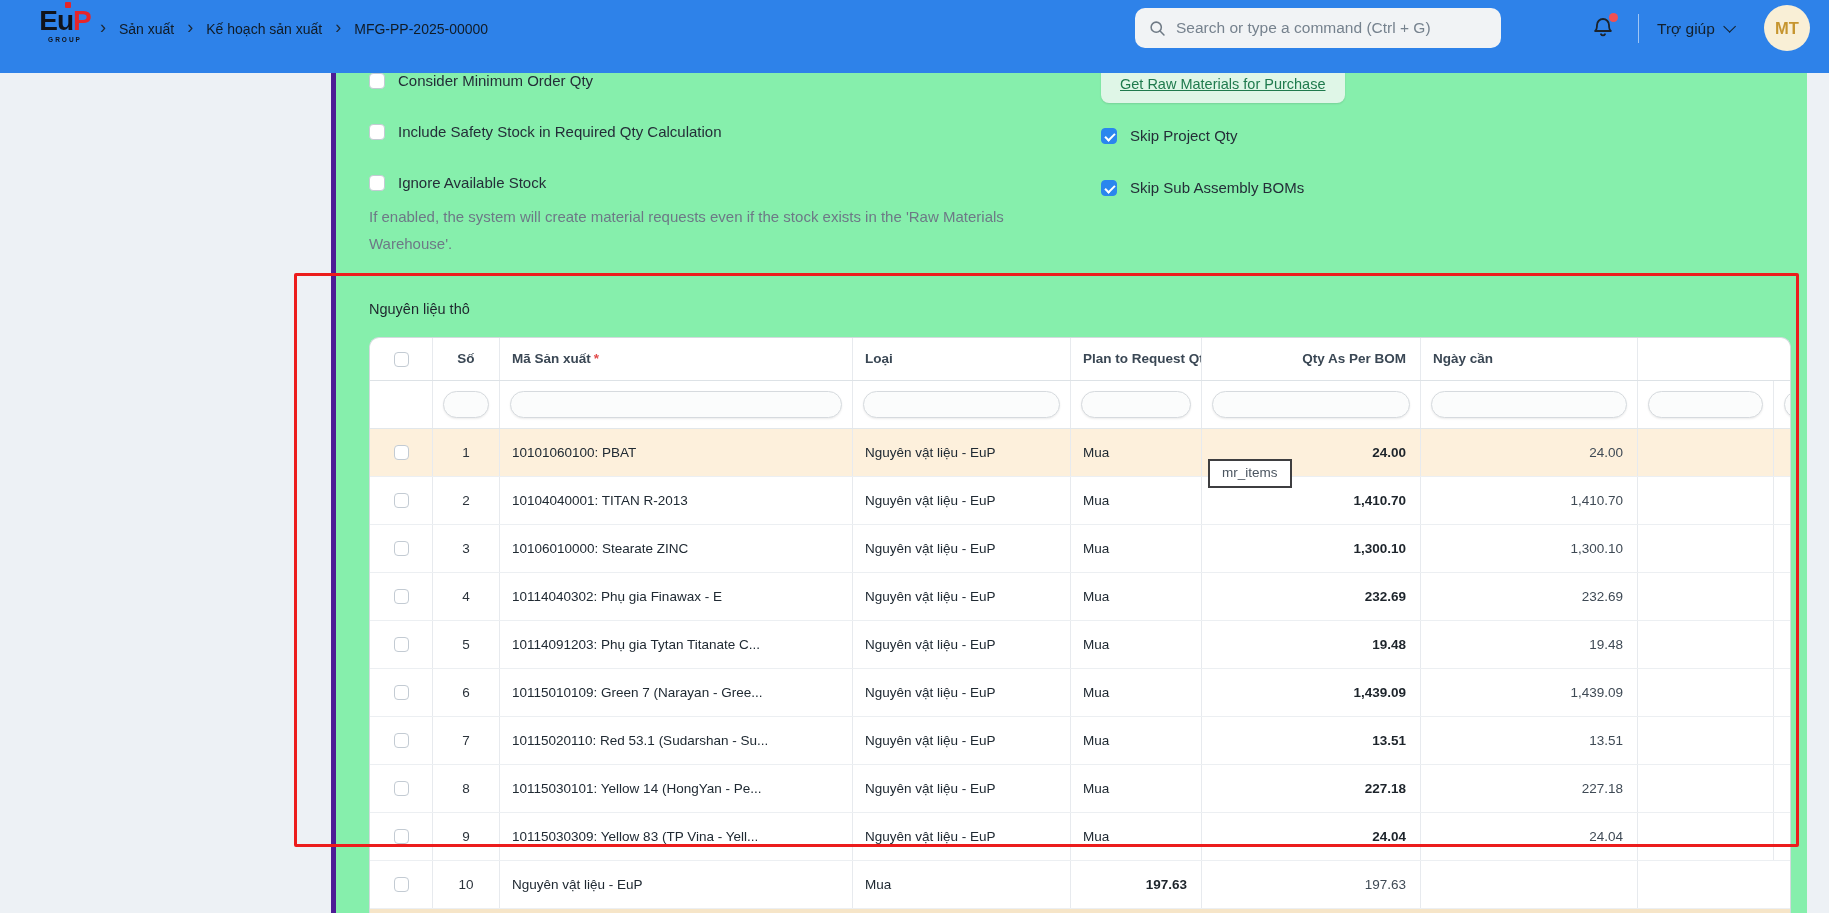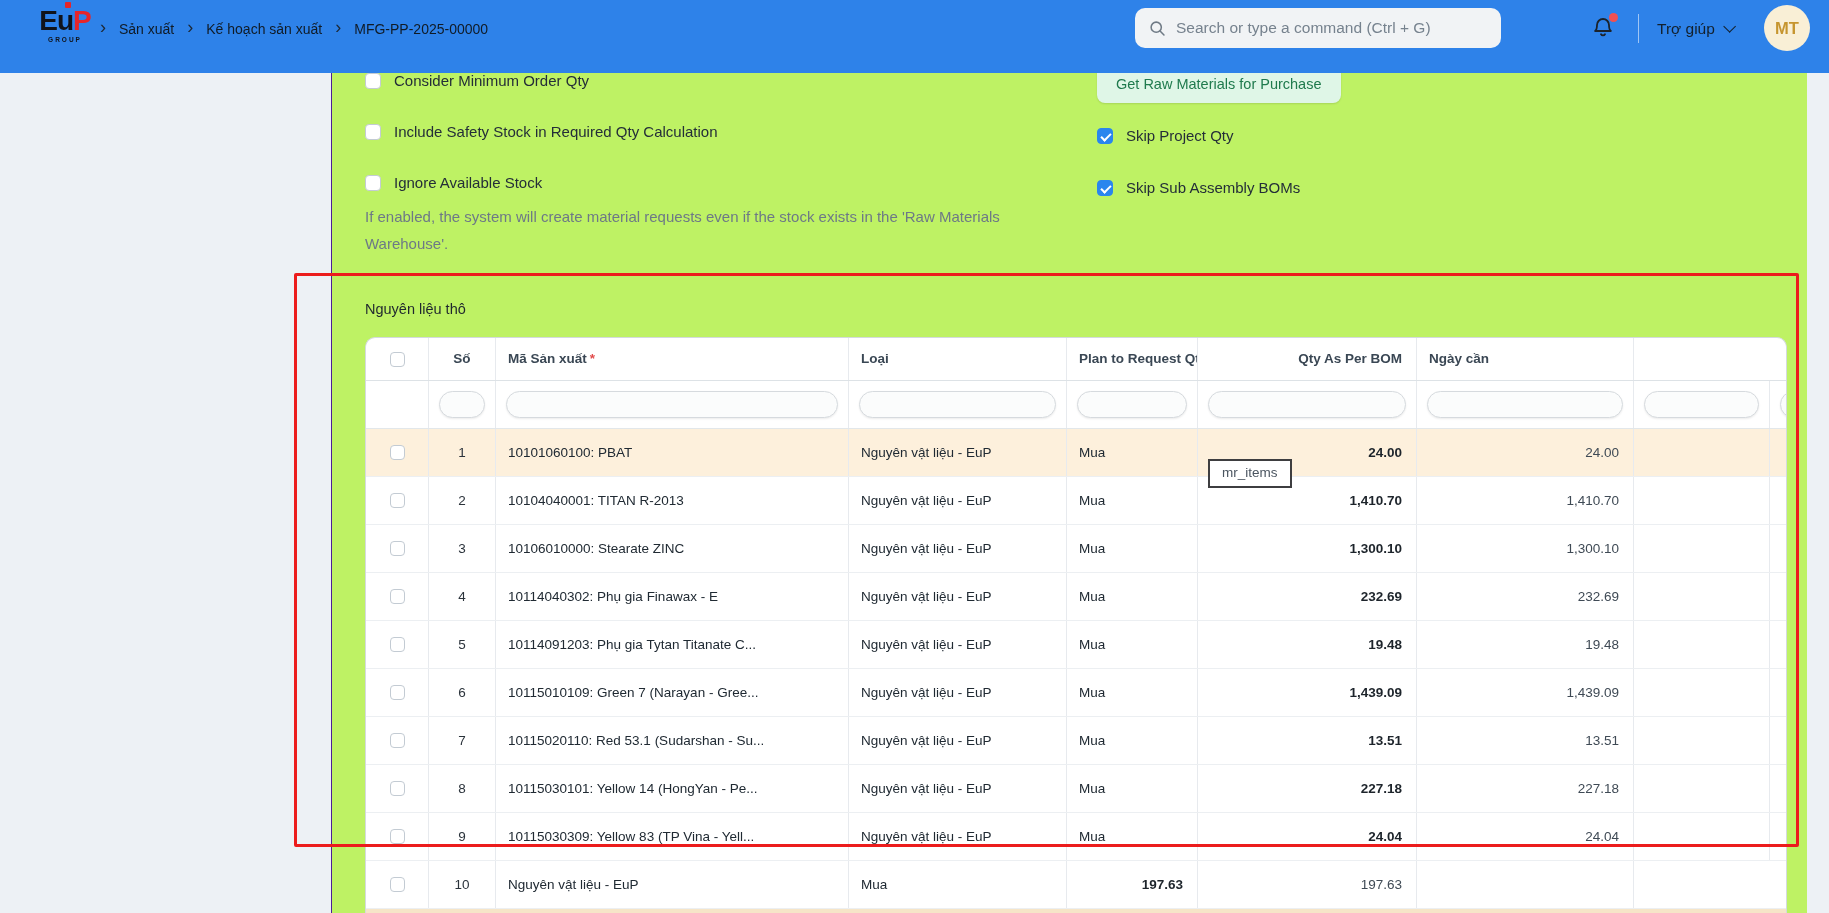--- a/index.html
+++ b/index.html
@@ -41,21 +41,21 @@
   .chev { width:9px; height:9px; border-right:1.6px solid #13202c; border-bottom:1.6px solid #13202c; transform:rotate(45deg) translateY(-3px); }
   .avatar {
     position:absolute; left:1764px; top:5px; width:46px; height:46px; border-radius:50%;
     background:#f9efd6; color:#c6952f; font-size:16.5px; font-weight:600;
     display:flex; align-items:center; justify-content:center; cursor:pointer;
   }
 
   
   .content {
     position:absolute; left:331px; top:57px; width:1476px; height:856px;
-    background:#bef264; border-left:1px solid #4c1d95; overflow:hidden;
+    background:#86efac; border-left:5px solid #4c1d95; overflow:hidden;
   }
 
   
   .cb { width:16px; height:16px; border:1px solid #c3cbd3; border-radius:4px; background:#fff; flex:0 0 16px; position:relative; cursor:pointer; }
   .cb.checked { background:#2a86ee; border-color:#2a86ee; }
   .cb.checked::after {
     content:""; position:absolute; left:3px; top:4px; width:8px; height:4px;
     border-left:2px solid #fff; border-bottom:2px solid #fff; transform:rotate(-45deg);
   }
   .opt { position:absolute; display:flex; align-items:center; gap:13px; }
@@ -63,21 +63,21 @@
   .opt1 { left:33px; top:15px; }
   .opt2 { left:33px; top:66px; }
   .opt3 { left:33px; top:117px; }
   .help-text { position:absolute; left:33px; top:146px; width:700px; font-size:15px; line-height:27px; color:#6d7986; }
 
   .get-rm-btn {
     position:absolute; left:765px; top:8px; height:38px; padding:0 19px;
     background:#dff6e7; color:#1f7a4d; font-size:14.5px; font-weight:500;
     border:none; border-radius:8px; cursor:pointer;
     box-shadow:0 1px 2px rgba(0,0,0,.12); font-family:inherit;
-    display:flex; align-items:center;
+    display:flex; align-items:center;text-decoration:underline;
   }
   .optr1 { left:765px; top:70px; }
   .optr2 { left:765px; top:122px; }
 
   
   .grid-label { position:absolute; left:33px; top:244px; font-size:14.5px; color:#1f272e; }
   .grid-box {
     position:absolute; left:33px; top:280px; width:1422px; height:576px;
     border:1px solid #d4dade; border-bottom:none; border-radius:10px 10px 0 0;
     overflow:hidden; background:#fff;

